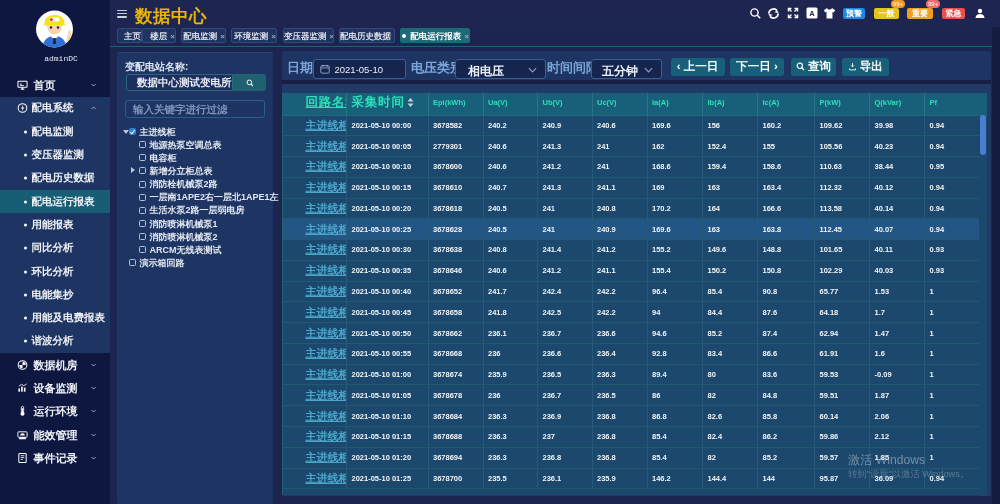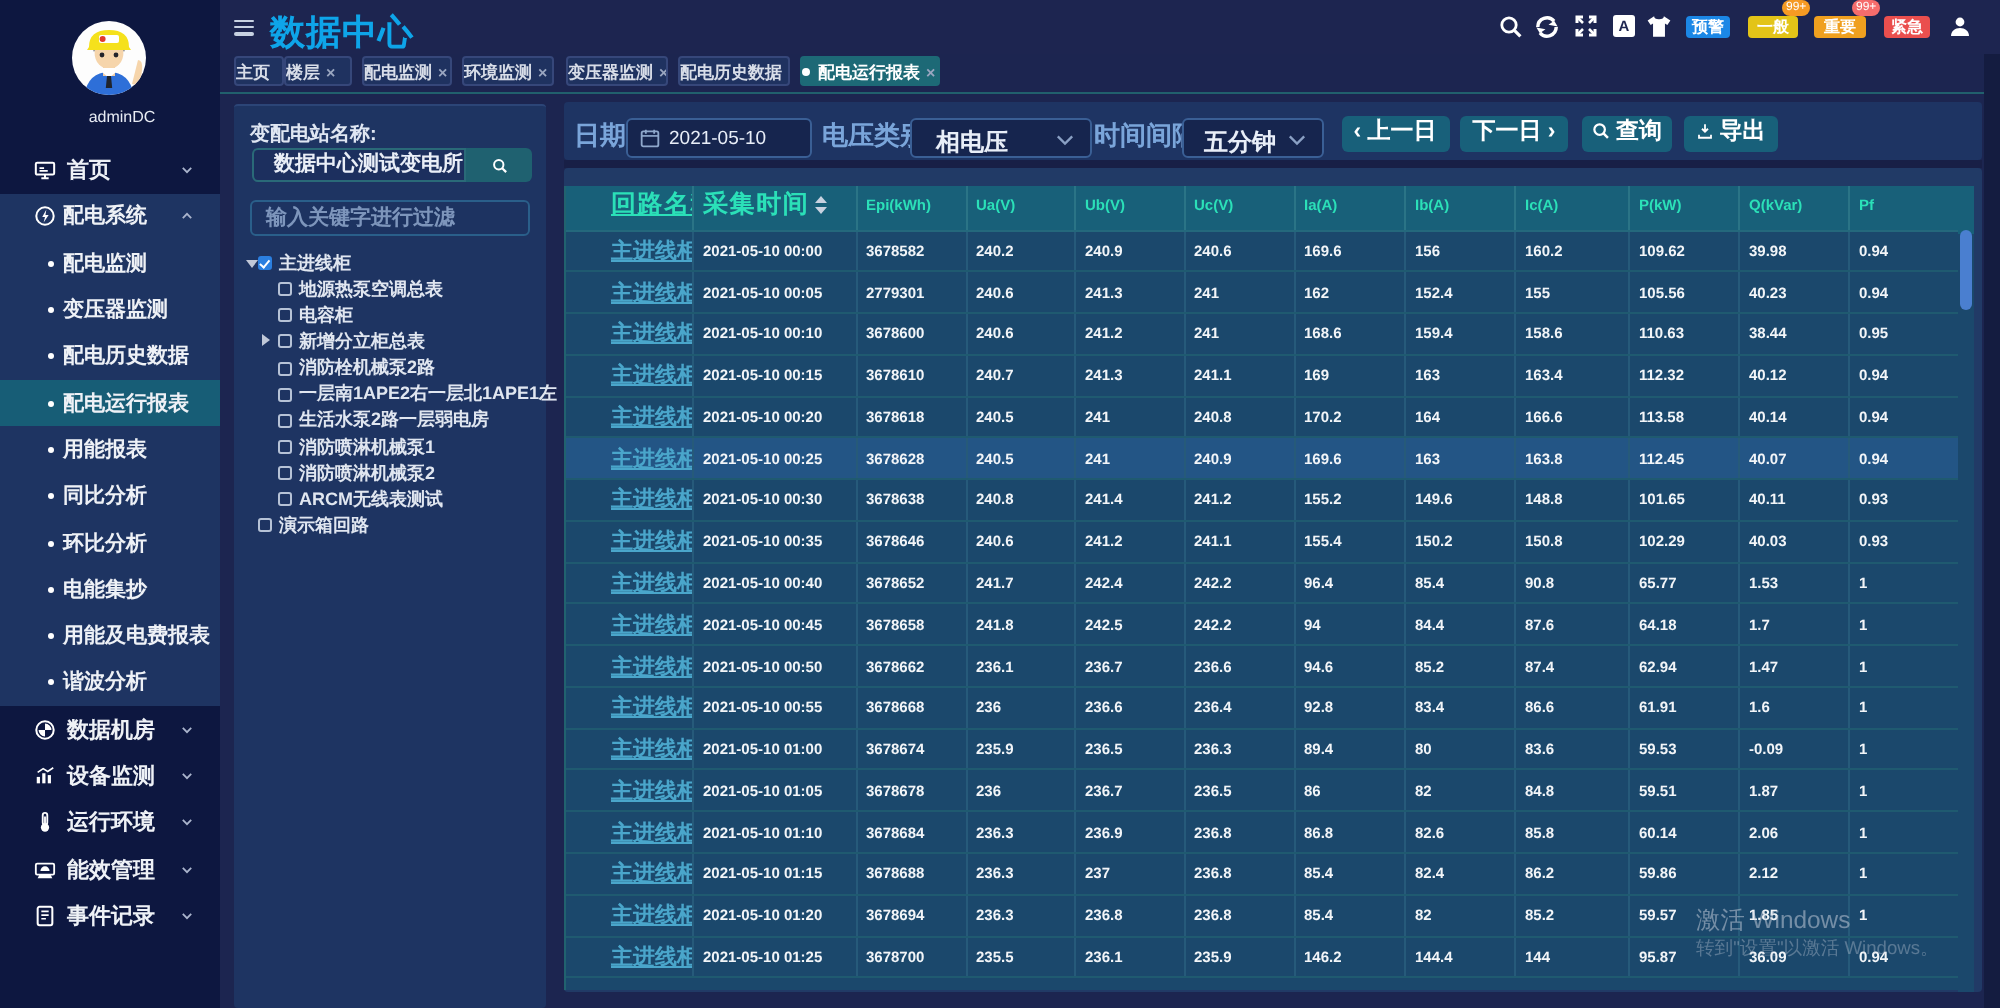--- a/index.html
+++ b/index.html
@@ -1,39 +1,39 @@
 <!DOCTYPE html>
 <html><head><meta charset="utf-8">
 <style>
 *{margin:0;padding:0;box-sizing:border-box;}
 html,body{width:1000px;height:504px;overflow:hidden;background:#1c2550;font-family:"Liberation Sans",sans-serif;}
 
 #topbar{position:absolute;left:0;top:0;width:1000px;height:27px;background:#1d2550;}
 #burger{position:absolute;left:117px;top:9.5px;width:10px;height:8px;}
 #burger div{height:1.5px;background:#c8d2e2;margin-bottom:1.8px;border-radius:1px;}
-#title{position:absolute;left:135px;top:4px;font-size:17.5px;color:#0ea5e9;letter-spacing:0.5px;font-weight:bold;}
+#title{position:absolute;left:135px;top:4px;font-size:17.5px;color:#eab308;letter-spacing:0.5px;font-weight:bold;}
 .tbico{position:absolute;top:7px;}
 
 .bb{position:absolute;top:8px;height:11px;border-radius:2px;color:#fff;font-size:8px;font-weight:bold;line-height:11px;text-align:center;}
 .badge{position:absolute;top:0px;height:8px;border-radius:4px;color:#fff;font-size:6px;line-height:8px;padding:0 2px;}
 
 #sidebar{position:absolute;left:0;top:0;width:110px;height:504px;background:#0d1740;}
-#adminname{position:absolute;top:54px;width:122px;text-align:center;color:#e8ecf4;font-size:8px;}
+#adminname{position:absolute;top:54px;width:122px;text-align:center;color:#e8ecf4;font-size:8px;font-family:Liberation Mono, monospace;}
 #menu{position:absolute;top:73.5px;width:110px;}
 .mi{position:relative;height:23.3px;color:#eef1f6;font-size:11px;font-weight:bold;}
 .mi .txt{position:absolute;left:33.5px;top:50%;transform:translateY(-50%);white-space:nowrap;}
 .mi .ico{position:absolute;left:17px;top:50%;transform:translateY(-50%);width:11px;height:11px;}
 .mi .chev{position:absolute;right:13px;top:50%;transform:translateY(-50%);width:7px;height:7px;}
 .sub{background:#1e3462;}
 .sub .txt{left:31.5px;font-size:10.5px;}
 .sub .dot{position:absolute;left:24px;top:50%;transform:translateY(-50%);width:3px;height:3px;border-radius:50%;background:#ffffff;}
 .active{background:#175d76;}
 
 #tabs{position:absolute;left:110px;top:28px;height:17px;}
-.tab{position:absolute;top:0;height:15px;overflow:hidden;background:#1f3260;border:1px solid #36477a;border-radius:2px;color:#d8dde8;font-size:8.5px;font-weight:bold;line-height:15px;text-align:left;white-space:nowrap;}
+.tab{position:absolute;top:0;height:15px;overflow:hidden;background:#1f3260;border:1px solid #36477a;border-radius:2px;color:#d8dde8;font-size:8.5px;font-weight:bold;line-height:15px;text-align:right;white-space:nowrap;}
 .tab .x{color:#9aa6c0;margin-left:3px;font-size:8px;}
 .tab.on{background:#1d6976;border-color:#1d6976;color:#fff;}
 .tab.on .dot{display:inline-block;width:4px;height:4px;border-radius:50%;background:#fff;margin-right:4px;vertical-align:1px;}
 #tabline{position:absolute;left:110px;top:45.6px;width:890px;height:1px;background:#21606d;}
 
 #tree{position:absolute;left:116.5px;top:51.5px;width:156.5px;height:452.5px;background:#1e3462;border-top:1px solid #2c4577;border-radius:2px;}
 #treelabel{position:absolute;left:8.5px;top:7px;color:#dfe6f2;font-size:10px;font-weight:bold;}
 #searchrow{position:absolute;left:9px;top:21.5px;width:140.5px;height:17px;}
 #searchinput{position:absolute;left:0;top:0;width:107px;height:17px;background:#1c2f5e;border:1px solid #2a6a78;border-radius:3px 0 0 3px;color:#e9eef7;font-size:10.5px;font-weight:bold;line-height:15px;padding-left:6px;text-align:right;}
 #searchbtn{position:absolute;left:107px;top:0;width:33.5px;height:17px;background:#1f6170;border-radius:0 3px 3px 0;}

